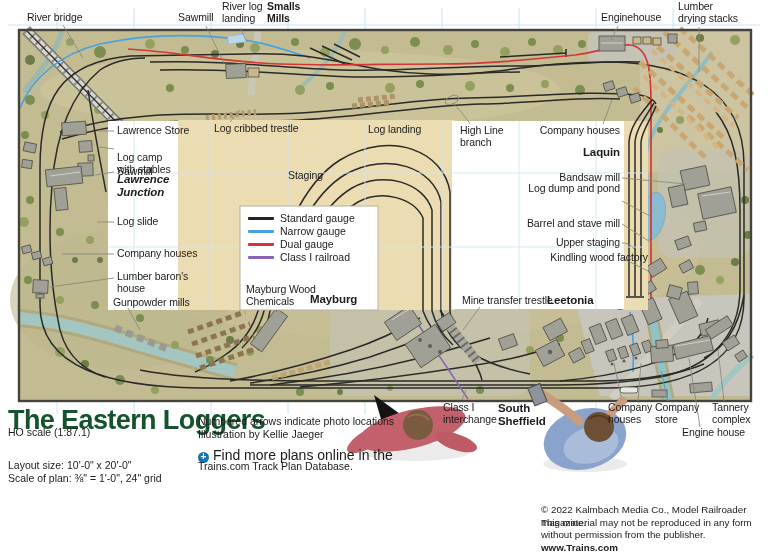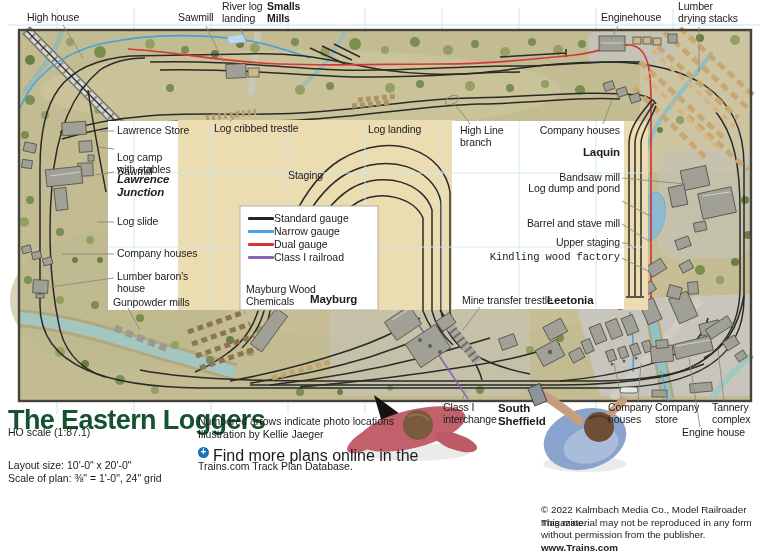--- a/index.html
+++ b/index.html
@@ -8,28 +8,28 @@
   svg{position:absolute;left:0;top:0;}
   .lbl{position:absolute;font-size:10.5px;line-height:11.5px;color:#1b1b1b;
        white-space:pre-line;letter-spacing:-0.1px;}
   .b{font-weight:bold;}
   .big{font-size:11.5px;line-height:12.5px;}
   .r{text-align:right;}
   .title{position:absolute;left:8px;top:405px;font-size:27px;font-weight:bold;
          color:#14532d;letter-spacing:-0.6px;}
   .spec{position:absolute;left:8px;font-size:10.5px;line-height:13px;color:#1b1b1b;}
   .credit{position:absolute;left:198px;font-size:10.5px;line-height:13px;color:#1b1b1b;}
-  .promo-row{position:absolute;left:198px;display:flex;align-items:flex-start;gap:4px;
-             font-size:16px;color:#1b1b1b;}
+  .promo-row{position:absolute;left:198px;display:flex;align-items:flex-end;gap:4px;
+             font-size:14px;color:#1b1b1b;}
   .plus{width:11px;height:11px;border-radius:50%;background:#1273b5;position:relative;
         flex:0 0 auto;}
   .plus::before{content:"+";position:absolute;left:0;top:-1px;width:11px;height:11px;
         color:#fff;font-size:10px;font-weight:bold;text-align:center;line-height:12px;}
   .copy{position:absolute;left:541px;font-size:9.8px;line-height:12.5px;color:#222;}
-  .leg-row{position:absolute;left:248px;display:flex;align-items:center;gap:0;height:12px;}
+  .leg-row{position:absolute;left:248px;display:flex;align-items:center;gap:6px;height:12px;}
   .leg-swatch{width:26px;height:3px;border-radius:1px;}
   .leg-lbl{font-size:10.5px;color:#1b1b1b;white-space:nowrap;}
 </style>
 </head>
 <body>
 
 <div class="page">
 
 <svg width="768" height="560" viewBox="0 0 768 560">
 
@@ -389,21 +389,21 @@
       <ellipse cx="6" cy="8" rx="28" ry="18" transform="rotate(-15 6 8)" fill="#a9bcd9"></ellipse>
       <path d="M -6,-16 C -20,-28 -32,-36 -42,-42" stroke="#c89d7e" stroke-width="9" stroke-linecap="round" fill="none"></path>
       <path d="M 22,-20 C 30,-28 34,-33 38,-36" stroke="#c89d7e" stroke-width="8" stroke-linecap="round" fill="none"></path>
       <rect x="-54" y="-52" width="13" height="19" transform="rotate(-22 -47 -42)" fill="#8d939b" stroke="#4a4a4a" stroke-width="1"></rect>
       <circle cx="14" cy="-10" r="15" fill="#6d4f36"></circle>
       <path d="M 4,-18 C 10,-23 20,-22 25,-16" stroke="#55391f" stroke-width="2" fill="none"></path>
     </g>
   </g>
 </svg>
 
-<div class="lbl" style="left:27px;top:12px;">High house</div>
+<div class="lbl" style="left:27px;top:12px;">River bridge</div>
 <div class="lbl" style="left:178px;top:12px;">Sawmill</div>
 <div class="lbl" style="left:222px;top:1px;">River log
 landing</div>
 <div class="lbl b" style="left:267px;top:1px;">Smalls
 Mills</div>
 <div class="lbl" style="left:601px;top:12px;">Enginehouse</div>
 <div class="lbl" style="left:678px;top:1px;">Lumber
 drying stacks</div>
 
 <div class="lbl" style="left:117px;top:125px;">Lawrence Store</div>
@@ -443,21 +443,21 @@
 </div>
 
 <div class="lbl" style="left:460px;top:125px;">High Line
 branch</div>
 <div class="lbl r" style="left:470px;top:125px;width:150px;">Company houses</div>
 <div class="lbl b big r" style="left:470px;top:146px;width:150px;">Laquin</div>
 <div class="lbl r" style="left:470px;top:172px;width:150px;">Bandsaw mill</div>
 <div class="lbl r" style="left:470px;top:183px;width:150px;">Log dump and pond</div>
 <div class="lbl r" style="left:470px;top:218px;width:150px;">Barrel and stave mill</div>
 <div class="lbl r" style="left:470px;top:237px;width:150px;">Upper staging</div>
-<div class="lbl r" style="left:470px;top:252px;width:150px;font-family:Liberation Mono, monospace;">Kindling wood factory</div>
+<div class="lbl r" style="left:498px;top:252px;width:150px;">Kindling wood factory</div>
 <div class="lbl" style="left:462px;top:295px;">Mine transfer trestle</div>
 <div class="lbl b big" style="left:547px;top:294px;">Leetonia</div>
 
 <div class="lbl" style="left:443px;top:402px;">Class I
 interchange</div>
 <div class="lbl b big" style="left:498px;top:402px;">South
 Sheffield</div>
 <div class="lbl" style="left:608px;top:402px;">Company
 houses</div>
 <div class="lbl" style="left:655px;top:402px;">Company

